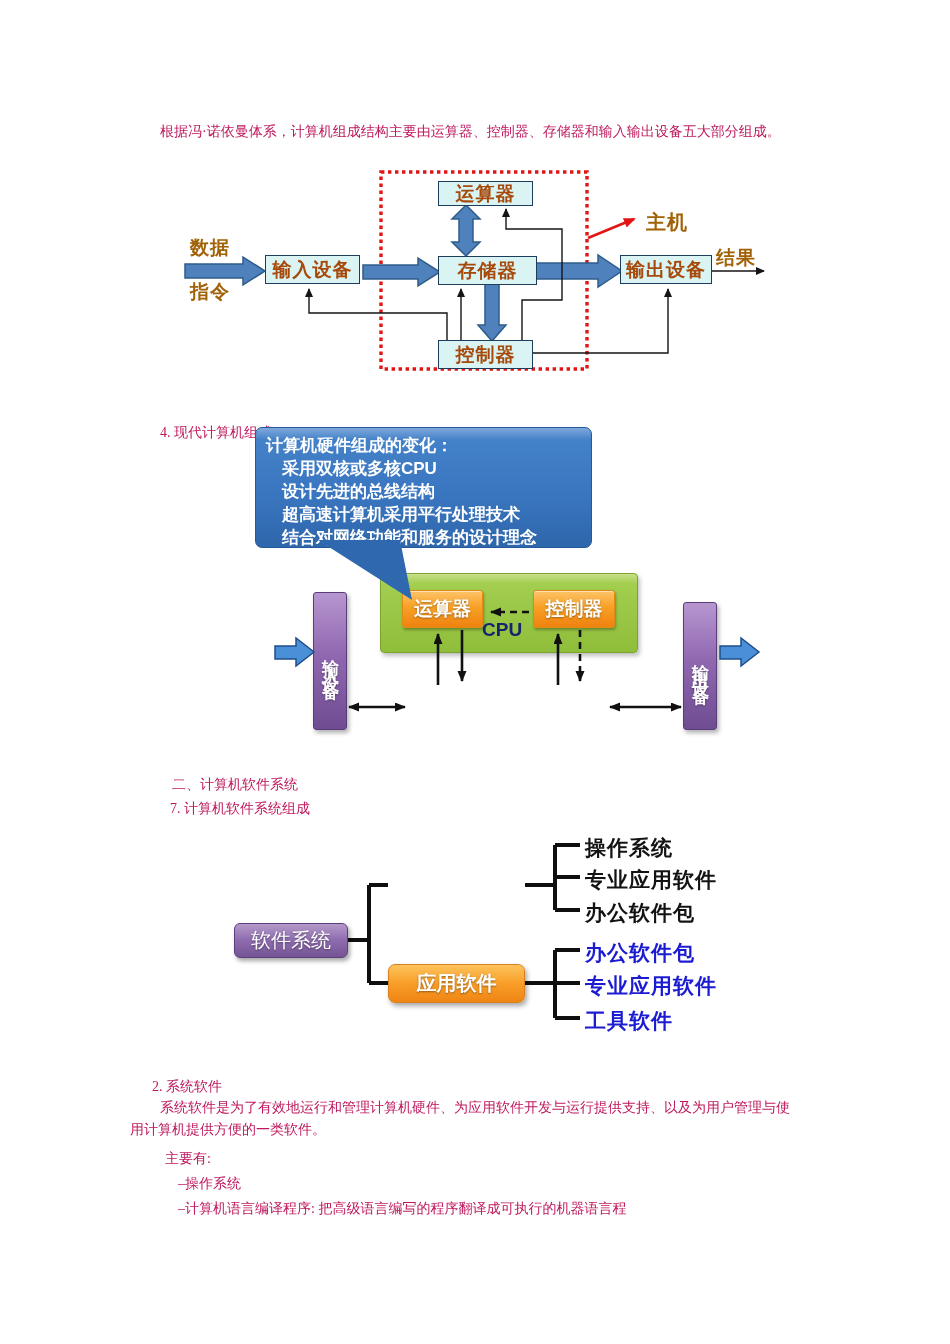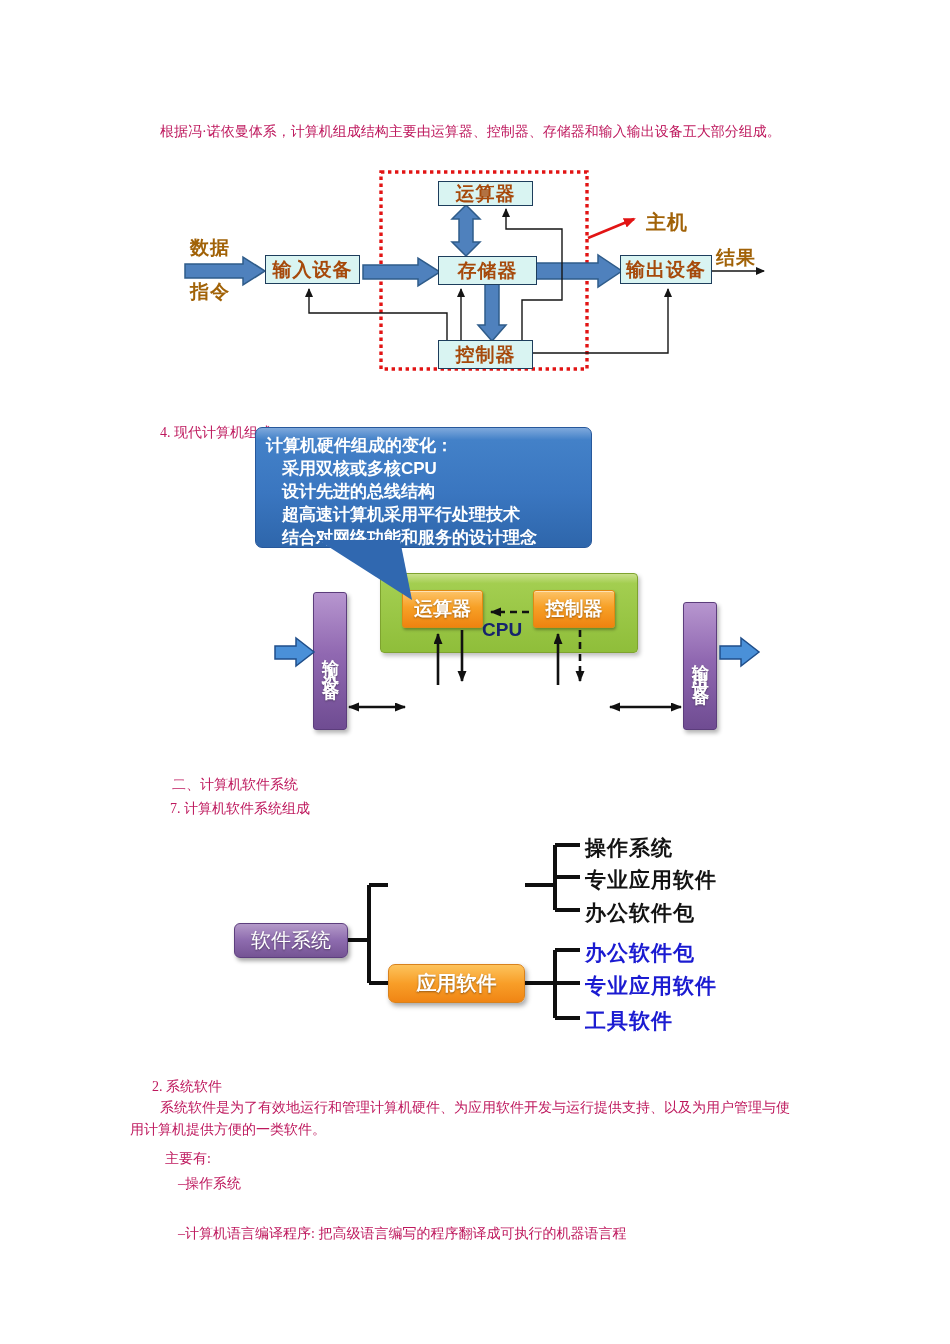--- a/index.html
+++ b/index.html
@@ -188,15 +188,15 @@
     <div class="treelbl tblack" style="top:74px;">办公软件包</div>
     <div class="treelbl tblue" style="top:114px;">办公软件包</div>
     <div class="treelbl tblue" style="top:147px;">专业应用软件</div>
     <div class="treelbl tblue" style="top:182px;">工具软件</div>
   </div>
 
   <div class="abs bodytext" style="left:152px;top:1074px;">2. 系统软件</div>
   <div class="abs bodytext indent" style="left:130px;top:1097px;width:674px;line-height:22px;">系统软件是为了有效地运行和管理计算机硬件、为应用软件开发与运行提供支持、以及为用户管理与使用计算机提供方便的一类软件。</div>
   <div class="abs bodytext" style="left:165px;top:1146px;">主要有:</div>
   <div class="abs bodytext nowrap" style="left:178px;top:1171px;">–操作系统</div>
-  <div class="abs bodytext nowrap" style="left:178px;top:1196px;margin-top:25px;">–计算机语言编译程序: 把高级语言编写的程序翻译成可执行的机器语言程</div>
+  <div class="abs bodytext nowrap" style="left:178px;top:1196px;">–计算机语言编译程序: 把高级语言编写的程序翻译成可执行的机器语言程</div>
 
 </div>
 
 </body></html>

